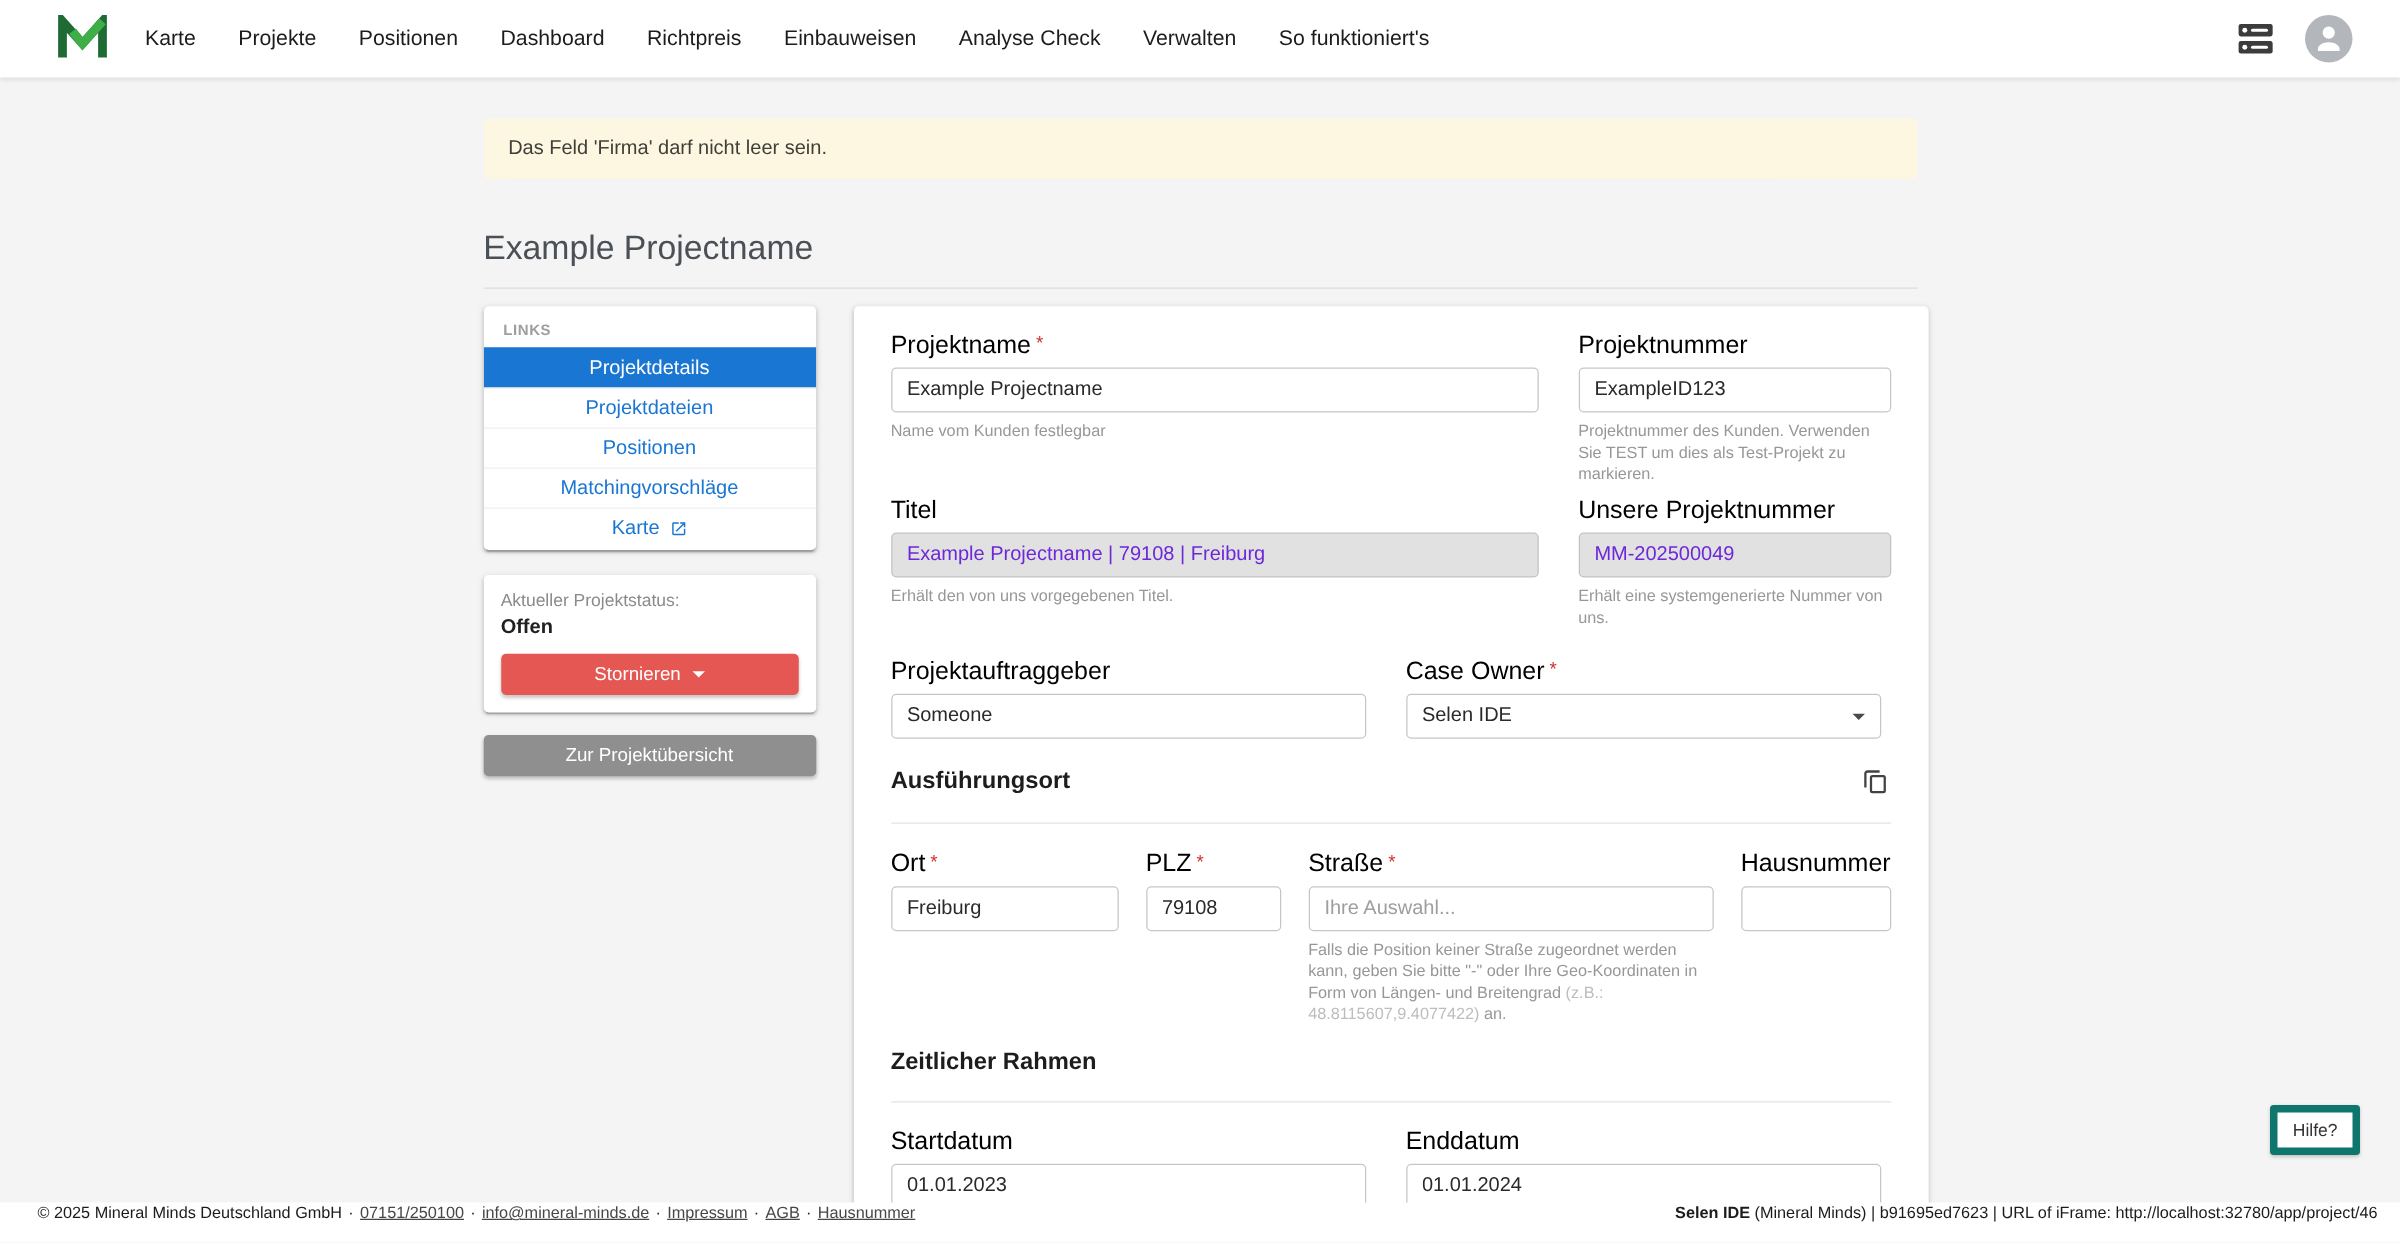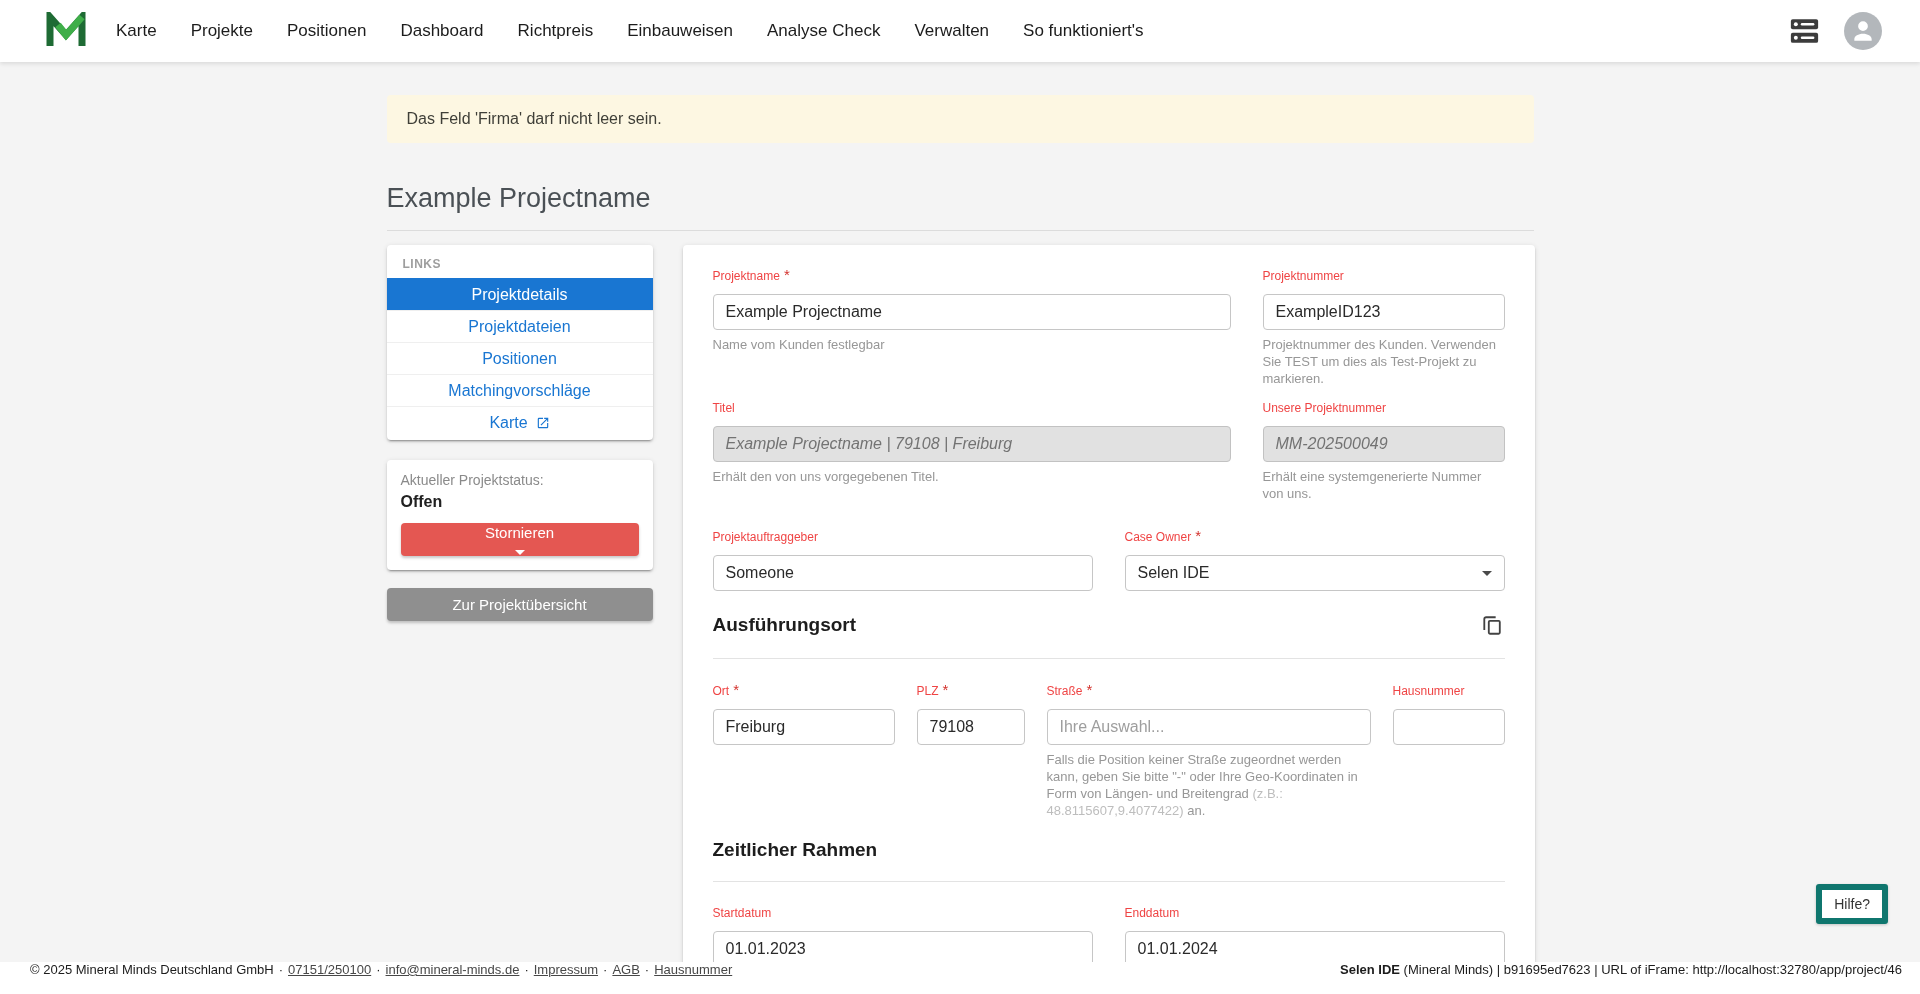--- a/index.html
+++ b/index.html
@@ -56,21 +56,21 @@
   .side-item.active { background: #1976d2; color: #fff; border-top-color: #1976d2; }
   .links-card { padding-bottom: 2px; overflow: hidden; }
   .status-card { margin-top: 20px; padding: 12px 14px 14px; }
   .status-label { font-size: 14px; color: #8a8a8a; }
   .status-value { font-size: 16px; font-weight: 700; margin-top: 5px; color: #212121; }
   .btn-danger {
     margin-top: 12px; width: 100%; height: 33px;
     background: #e45752; color: #fff; border: none; border-radius: 4px;
     font-size: 15px; font-family: inherit; cursor: pointer;
     box-shadow: 0 2px 3px rgba(0,0,0,.22);
-    display: flex; align-items: center; justify-content: center; gap: 9px; flex-direction: column;
+    display: flex; align-items: center; justify-content: center; gap: 9px;
   }
   .caret-down { width: 0; height: 0; border-left: 5px solid transparent; border-right: 5px solid transparent; border-top: 5px solid #fff; }
   .btn-gray {
     margin-top: 18px; width: 100%; height: 33px;
     background: #8f8f8f; color: #fff; border: none; border-radius: 4px;
     font-size: 15px; font-family: inherit; cursor: pointer;
     box-shadow: 0 2px 3px rgba(0,0,0,.22);
   }
 
   
@@ -81,29 +81,29 @@
   .loc-row { margin-top: 23px; gap: 22px; }
   .dates-row { margin-top: 22px; }
   .col-wide { width: 518px; flex: none; }
   .col-narrow { flex: 1; }
   .col-half { width: 380px; flex: none; }
   .col-ort { width: 182px; flex: none; }
   .col-plz { width: 108px; flex: none; }
   .col-strasse { width: 324px; flex: none; }
   .col-hnr { flex: 1; }
 
-  .field-label { display: block; font-size: 12px; font-weight: 500; color: #ef4444; line-height: 19px; }
+  .field-label { display: block; font-size: 20px; font-weight: 500; color: #000000; line-height: 19px; }
   .req::after { content: "*"; color: #d3322d; margin-left: 4px; font-size: 15px; vertical-align: top; line-height: 1; }
   .text-input {
     margin-top: 8px; width: 100%; height: 36px;
     border: 1px solid #c6c6c6; border-radius: 4px;
     padding: 0 12px; font-size: 16px; font-family: inherit; color: #2a2a2a; background: #fff;
   }
   .text-input::placeholder { color: #9e9e9e; }
-  .text-input:disabled { background: #e1e1e1; color: #737373; border-color: #c2c2c2; font-style: italic; }
+  .text-input:disabled { background: #e1e1e1; color: #6d28d9; border-color: #c2c2c2; }
   .select-input {
     margin-top: 8px; width: 100%; height: 36px;
     border: 1px solid #c6c6c6; border-radius: 4px;
     padding: 0 12px; font-size: 16px; color: #2a2a2a; background: #fff;
     display: flex; align-items: center; justify-content: space-between; cursor: pointer;
   }
   .caret-dark { width: 0; height: 0; border-left: 5px solid transparent; border-right: 5px solid transparent; border-top: 5px solid #4a4a4a; }
   .helper { margin-top: 6px; font-size: 13px; color: #979797; line-height: 17px; }
   .helper .lighter { color: #bdbdbd; }
 

